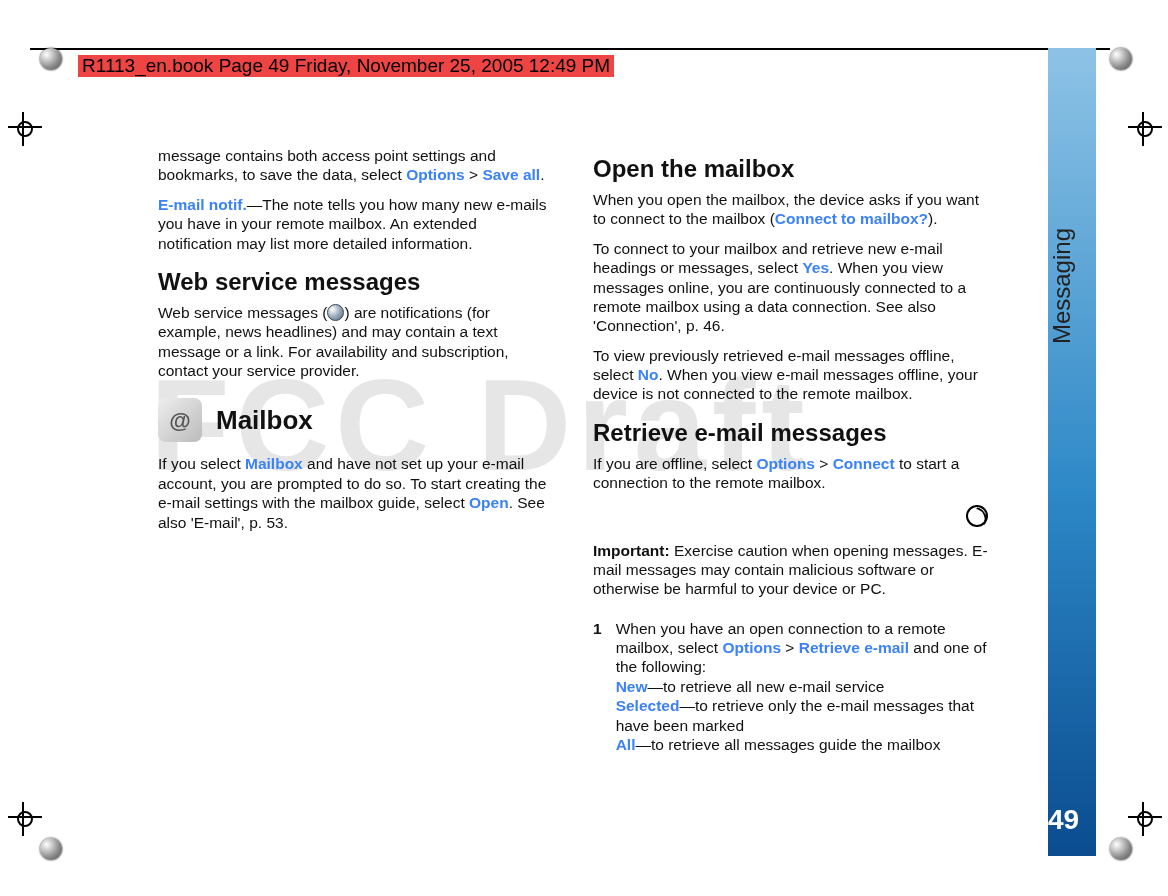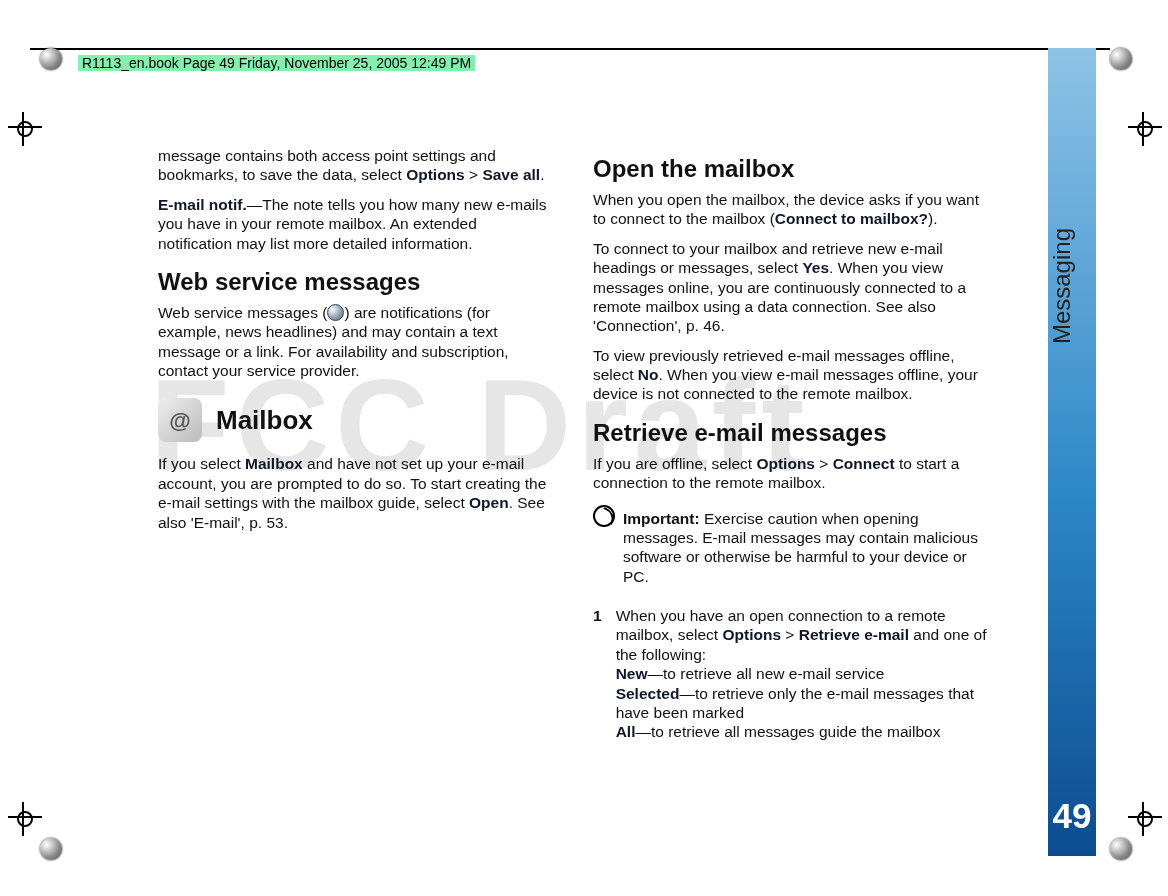--- a/index.html
+++ b/index.html
@@ -24,22 +24,22 @@
   .header-bar {
     position:absolute;
     top:48px; left:30px; width:1080px;
     border-top:1px solid #000;
     border-bottom:1px solid #000;
     height:1px;
   }
   .header-text {
     position:absolute;
     top:55px; left:78px;
-    font-size:14px;
-    background:#86efac;
+    font-size:19px;
+    background:#ef4444;
     padding:0 4px;
     z-index:2;
   }
   .corner-circle {
     position:absolute;
     width:22px; height:22px;
     border-radius:50%;
     background:radial-gradient(circle at 30% 30%, #fff, #888 60%, #555);
     box-shadow:0 0 2px #000;
     z-index:3;
@@ -83,22 +83,21 @@
     text-align:center;
     writing-mode:vertical-rl;
     transform:rotate(180deg);
     font-size:24px;
     color:#222;
     font-weight:400;
   }
   .sidebar-page {
     position:absolute;
     bottom:20px; left:0; right:0;
-    text-align:center;
-    font-size:35px;
+    font-size:28px;
     font-weight:700;
     color:#fff;
   }
   
   .content {
     position:absolute;
     top:140px; left:158px; width:830px;
     display:flex;
     gap:40px;
     z-index:5;
@@ -111,21 +110,21 @@
     font-size:26px;
     font-weight:600;
     margin:14px 0 8px 0;
   }
   h3 {
     font-size:24px;
     font-weight:600;
     margin:14px 0 6px 0;
   }
   p { margin:6px 0 10px 0; }
-  .kw { color:#0f172a; font-weight:600; }
+  .kw { color:#3b82f6; font-weight:600; }
   .mailbox-row {
     display:flex; align-items:center; gap:14px;
     margin:18px 0 12px 0;
   }
   .mailbox-icon {
     width:44px; height:44px;
     background:linear-gradient(135deg,#eee,#bbb);
     border-radius:8px;
     display:flex; align-items:center; justify-content:center;
     font-size:22px; color:#555;
@@ -134,22 +133,23 @@
   .mailbox-row h2 { margin:0; }
   .globe-icon {
     display:inline-flex;
     width:17px; height:17px;
     border-radius:50%;
     background:radial-gradient(circle at 30% 30%, #fff, #9ab 50%, #567);
     border:1px solid #345;
     vertical-align:-3px;
   }
   .important-row {
-    display:flex; gap:8px; align-items:flex-start;
+    display:flex; gap:8px; align-items:flex-end;
     margin:8px 0 10px 0;
+    flex-direction:column;
   }
   .important-icon {
     width:22px; height:22px; flex-shrink:0;
     border:2.5px solid #000; border-radius:50%;
     position:relative;
     margin-top:2px;
   }
   .important-icon::after{
     content:"";
     position:absolute; width:12px; height:12px;

